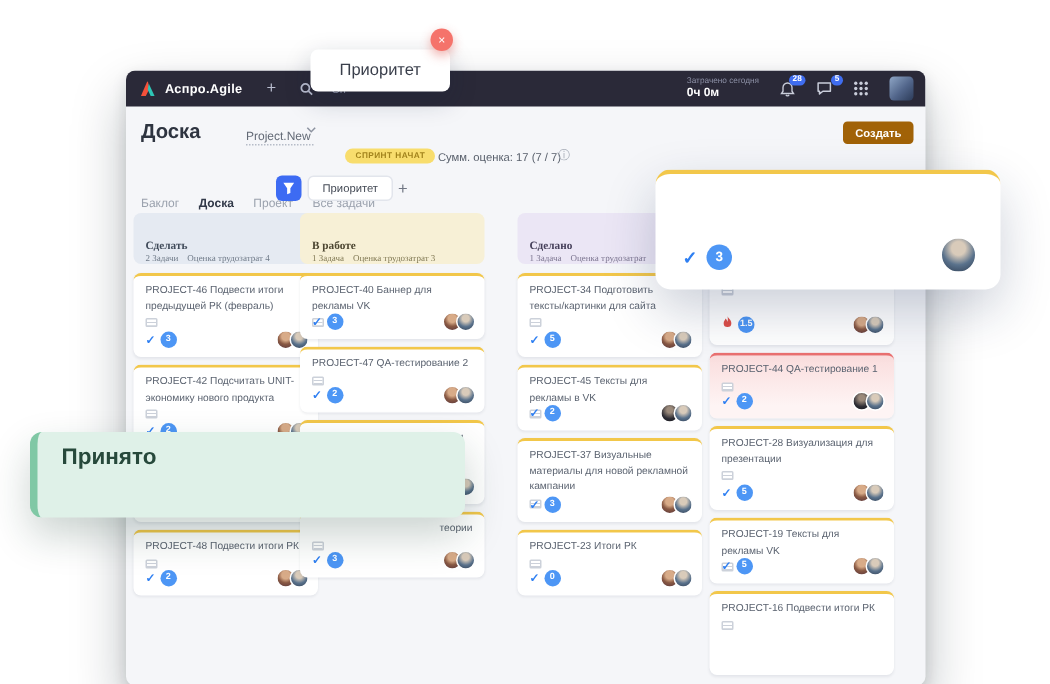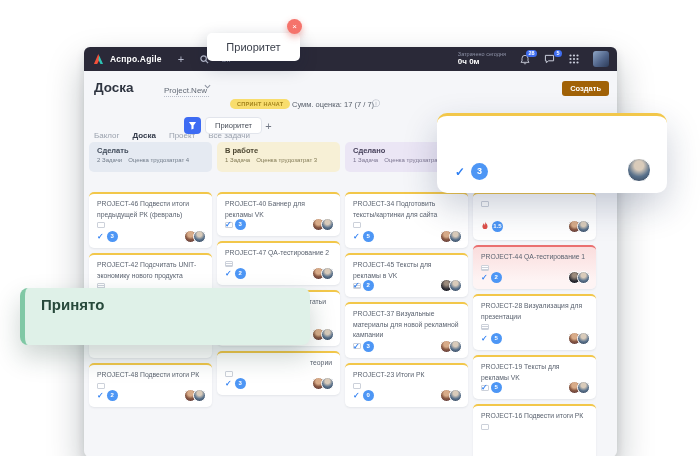--- a/index.html
+++ b/index.html
@@ -52,21 +52,21 @@
   .filter-btn { position:absolute; left:100px; top:70px; width:17px; height:17px; background:#3d6bf3;
     border:none; border-radius:4px; display:flex; align-items:center; justify-content:center; cursor:pointer; }
   .chip { position:absolute; left:121px; top:70px; height:17px; padding:0 9px; background:#fff;
     border:1px solid #e2e5ec; border-radius:4px; font-size:7.5px; color:#454b56;
     display:flex; align-items:center; cursor:pointer; }
   .add-filter { position:absolute; left:176px; top:70px; width:17px; height:17px; font-size:11px;
     color:#717784; display:flex; align-items:center; justify-content:center; cursor:pointer; }
 
   
   .col { position:absolute; top:95px; width:123px; display:flex; flex-direction:column; }
-  .col-head { height:30px; border-radius:5px; padding:4px 8px; margin-bottom:20px; }
+  .col-head { height:30px; border-radius:5px; padding:17px 8px; margin-bottom:6px;font-family:Liberation Serif, serif; }
   .col-head .ct { font-size:7.5px; font-weight:bold; }
   .col-head .cs { font-size:6px; margin-top:2px; white-space:nowrap; }
   .col-head .cs span { margin-right:6px; }
   .theme-gray   .col-head { background:#e5eaf2; } .theme-gray .ct { color:#404b5a; } .theme-gray .cs { color:#707b89; }
   .theme-yellow .col-head { background:#f7f0d6; } .theme-yellow .ct { color:#4c4631; } .theme-yellow .cs { color:#827a55; }
   .theme-purple .col-head { background:#ebe6f5; } .theme-purple .ct { color:#46405a; } .theme-purple .cs { color:#7d7691; }
   .theme-green  .col-head { background:#ddefe6; } .theme-green .ct { color:#2f4f41; } .theme-green .cs { color:#5d7468; }
 
   .card { position:relative; background:#fff; border-radius:5px; border-top:2px solid #f2c74a;
     box-shadow:0 1px 2px rgba(25,35,60,.08); padding:5px 8px; margin-bottom:5px; cursor:pointer; }
@@ -228,21 +228,21 @@
             <div class="card-foot">
               <span class="chk">✓</span>
               <span class="est">2</span>
               <span class="avs">
                 <span class="av av-w"></span>
                 <span class="av av-m"></span>
               </span>
             </div>
           </div>
         </div>
-        <div class="col theme-yellow" style="left: 133px;">
+        <div class="col theme-yellow" style="left: 116px;">
           <div class="col-head">
             <div class="ct">В работе</div>
             <div class="cs"><span>1 Задача</span><span>Оценка трудозатрат 3</span></div>
           </div>
           <div class="card" style="height: 44px;">
             <div class="ttl">PROJECT-40 Баннер для рекламы VK</div>
             <div class="desc-ico"></div>
             <div class="card-foot">
               <span class="chk">✓</span>
               <span class="est">3</span>

